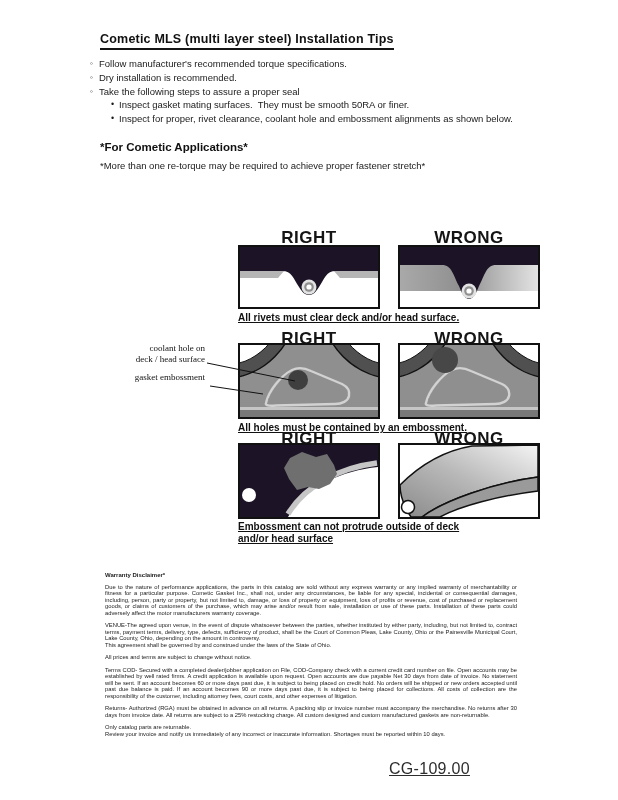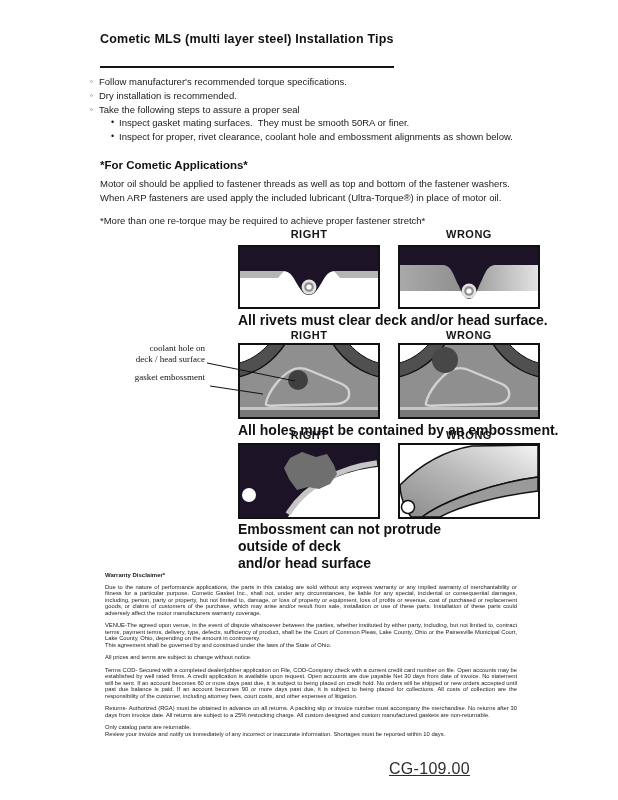--- a/index.html
+++ b/index.html
@@ -4,36 +4,36 @@
 <style>
   html,body{margin:0;padding:0;background:#ffffff;}
   .page{
     position:relative;width:618px;height:800px;background:#ffffff;overflow:hidden;
     font-family:"Liberation Sans",sans-serif;color:#1a1a1a;
   }
   
   .main{position:absolute;left:100px;top:16px;width:424px;}
   .title{
     display:inline-block;font-size:12.5px;font-weight:700;letter-spacing:.2px;
-    border-bottom:2px solid #151515;padding-bottom:20px;margin:16px 0 7px 0;color:#111;
+    border-bottom:2px solid #151515;padding-bottom:2px;margin:16px 0 7px 0;color:#111;
   }
   .bullet{font-size:9.5px;line-height:1.45;display:flex;white-space:pre-wrap;}
   .bullet .bmark{width:9px;margin-left:-10px;flex:0 0 auto;font-size:8px;line-height:1.7;}
   .subbullet{font-size:9.5px;line-height:1.45;display:flex;padding-left:11px;white-space:pre-wrap;}
   .subbullet .bmark{width:8px;flex:0 0 auto;font-size:9px;line-height:1.55;}
   .diesel-head{font-size:11.5px;font-weight:700;margin:15px 0 6px 0;color:#111;}
   .para{font-size:9.5px;line-height:1.45;margin:0 0 9px 0;white-space:pre-wrap;}
   
   .diag-label{
-    position:absolute;width:142px;text-align:center;font-size:11px;font-weight:700;
+    position:absolute;width:142px;text-align:center;font-size:17px;font-weight:700;
     letter-spacing:.5px;color:#151515;
   }
   .diag-box{position:absolute;width:142px;}
   .diag-box svg{display:block;}
-  .caption{position:absolute;font-size:14px;font-weight:700;color:#111;line-height:1.2;white-space:pre-line;}
+  .caption{position:absolute;font-size:10px;font-weight:700;color:#111;line-height:1.2;white-space:pre-line;text-decoration:underline;}
   .annot{
     position:absolute;left:95px;width:110px;text-align:right;font-size:9px;
     line-height:1.22;color:#111;font-family:Liberation Serif, serif;
   }
   .leader{position:absolute;pointer-events:none;}
   
   .disclaimer{position:absolute;left:105px;top:572px;width:412px;color:#222;}
   .disclaimer h3{font-size:6px;font-weight:700;margin:0 0 6px 0;}
   .disclaimer p{
     font-size:5.8px;line-height:1.12;margin:0 0 6px 0;text-align:justify;white-space:pre-line;
@@ -63,21 +63,20 @@
     <div class="subbullet">
       <span class="bmark">•</span>
       <span>Inspect gasket mating surfaces.  They must be smooth 50RA or finer.</span>
     </div>
     <div class="subbullet">
       <span class="bmark">•</span>
       <span>Inspect for proper, rivet clearance, coolant hole and embossment alignments as shown below.</span>
     </div>
 
     <div class="diesel-head">*For Cometic Applications*</div>
-    <p class="para">Motor oil should be applied to fastener threads as well as top and bottom of the fastener washers. When ARP fasteners are used apply the included lubricant (Ultra-Torque®) in place of motor oil.</p>
     <p class="para">*More than one re-torque may be required to achieve proper fastener stretch*</p>
   </div>
 
   <div class="diag-label" style="left:238px;top:228px;">RIGHT</div>
   <div class="diag-label" style="left:398px;top:228px;">WRONG</div>
 
   <div class="diag-box" style="left:238px;top:245px;">
     <svg width="142" height="64" viewBox="0 0 142 64">
       <rect x="1" y="1" width="140" height="62" fill="#ffffff" stroke="#111" stroke-width="2"></rect>
       <polygon points="2,26 46,26 40,33 2,33" fill="#b5b5b5"></polygon>

